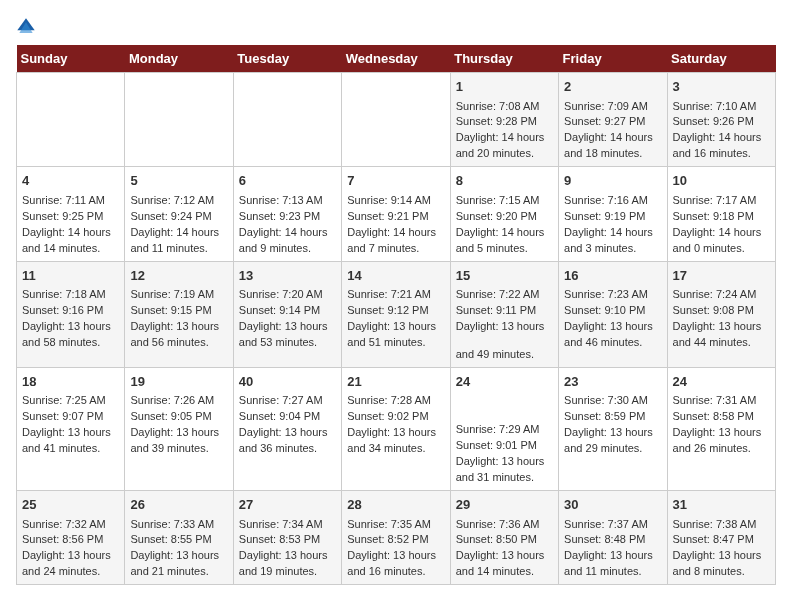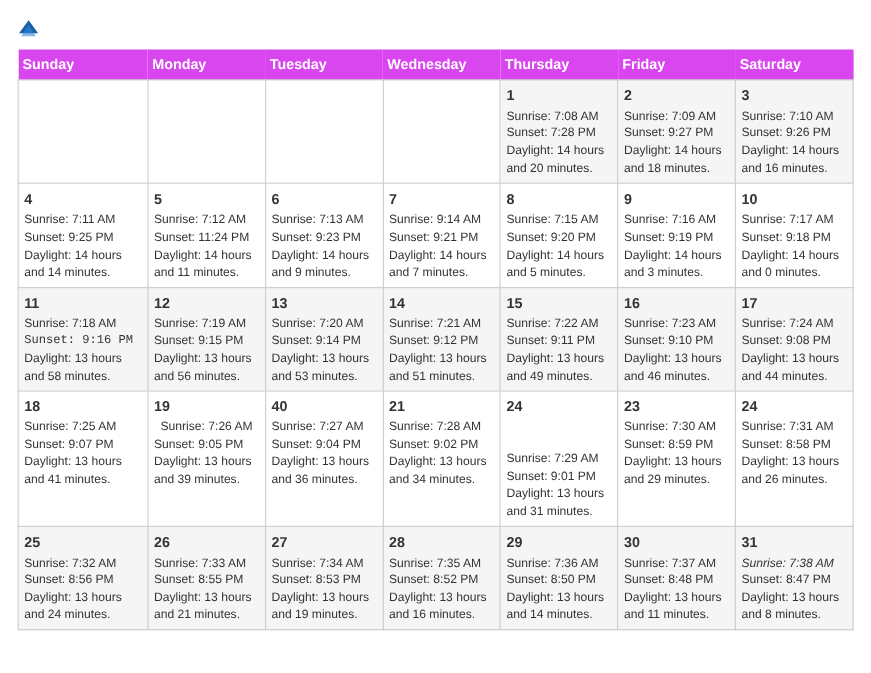--- a/index.html
+++ b/index.html
@@ -46,21 +46,21 @@
     .subtitle {
       font-size: 16px;
       color: #333;
     }
     table {
       width: 100%;
       border-collapse: collapse;
       font-size: 11px;
     }
     thead tr th {
-      background-color: #d946ef;
+      background-color: #7f1d1d;
       color: #fff;
       padding: 6px 4px;
       text-align: left;
       font-size: 13px;
       font-weight: bold;
     }
     tbody tr td {
       border: 1px solid #ccc;
       vertical-align: top;
       padding: 4px 5px;
@@ -119,21 +119,21 @@
   </thead>
   <tbody id="calendar-body">
   <tr>
         <td class="cell-empty"></td>
         <td class="cell-empty"></td>
         <td class="cell-empty"></td>
         <td class="cell-empty"></td>
         <td>
           <span class="day-num">1</span>
           <span style="display: block; line-height: 1.45;">Sunrise: 7:08 AM</span>
-          <span style="display: block; line-height: 1.45;">Sunset: 7:28 PM</span>
+          <span style="display: block; line-height: 1.45;">Sunset: 9:28 PM</span>
           <span style="display: block; line-height: 1.45;">Daylight: 14 hours</span>
           <span style="display: block; line-height: 1.45;">and 20 minutes.</span>
         </td>
         <td>
           <span class="day-num">2</span>
           <span style="display: block; line-height: 1.45;">Sunrise: 7:09 AM</span>
           <span style="display: block; line-height: 1.45;">Sunset: 9:27 PM</span>
           <span style="display: block; line-height: 1.45;">Daylight: 14 hours</span>
           <span style="display: block; line-height: 1.45;">and 18 minutes.</span>
         </td>
@@ -149,21 +149,21 @@
         <td>
           <span class="day-num">4</span>
           <span style="display: block; line-height: 1.45;">Sunrise: 7:11 AM</span>
           <span style="display: block; line-height: 1.45;">Sunset: 9:25 PM</span>
           <span style="display: block; line-height: 1.45;">Daylight: 14 hours</span>
           <span style="display: block; line-height: 1.45;">and 14 minutes.</span>
         </td>
         <td>
           <span class="day-num">5</span>
           <span style="display: block; line-height: 1.45;">Sunrise: 7:12 AM</span>
-          <span style="display: block; line-height: 1.45;">Sunset: 11:24 PM</span>
+          <span style="display: block; line-height: 1.45;">Sunset: 9:24 PM</span>
           <span style="display: block; line-height: 1.45;">Daylight: 14 hours</span>
           <span style="display: block; line-height: 1.45;">and 11 minutes.</span>
         </td>
         <td>
           <span class="day-num">6</span>
           <span style="display: block; line-height: 1.45;">Sunrise: 7:13 AM</span>
           <span style="display: block; line-height: 1.45;">Sunset: 9:23 PM</span>
           <span style="display: block; line-height: 1.45;">Daylight: 14 hours</span>
           <span style="display: block; line-height: 1.45;">and 9 minutes.</span>
         </td>
@@ -193,21 +193,21 @@
           <span style="display: block; line-height: 1.45;">Sunrise: 7:17 AM</span>
           <span style="display: block; line-height: 1.45;">Sunset: 9:18 PM</span>
           <span style="display: block; line-height: 1.45;">Daylight: 14 hours</span>
           <span style="display: block; line-height: 1.45;">and 0 minutes.</span>
         </td>
       </tr>
       <tr>
         <td>
           <span class="day-num">11</span>
           <span style="display: block; line-height: 1.45;">Sunrise: 7:18 AM</span>
-          <span style="display: block; line-height: 1.45; font-family: Liberation Mono, monospace;">Sunset: 9:16 PM</span>
+          <span style="display: block; line-height: 1.45;">Sunset: 9:16 PM</span>
           <span style="display: block; line-height: 1.45;">Daylight: 13 hours</span>
           <span style="display: block; line-height: 1.45;">and 58 minutes.</span>
         </td>
         <td>
           <span class="day-num">12</span>
           <span style="display: block; line-height: 1.45;">Sunrise: 7:19 AM</span>
           <span style="display: block; line-height: 1.45;">Sunset: 9:15 PM</span>
           <span style="display: block; line-height: 1.45;">Daylight: 13 hours</span>
           <span style="display: block; line-height: 1.45;">and 56 minutes.</span>
         </td>
@@ -223,21 +223,21 @@
           <span style="display: block; line-height: 1.45;">Sunrise: 7:21 AM</span>
           <span style="display: block; line-height: 1.45;">Sunset: 9:12 PM</span>
           <span style="display: block; line-height: 1.45;">Daylight: 13 hours</span>
           <span style="display: block; line-height: 1.45;">and 51 minutes.</span>
         </td>
         <td>
           <span class="day-num">15</span>
           <span style="display: block; line-height: 1.45;">Sunrise: 7:22 AM</span>
           <span style="display: block; line-height: 1.45;">Sunset: 9:11 PM</span>
           <span style="display: block; line-height: 1.45;">Daylight: 13 hours</span>
-          <span style="display: block; line-height: 1.45;">and 49 minutes.</span>
+          <span style="display: block; line-height: 1.45; margin-top: 12px;">and 49 minutes.</span>
         </td>
         <td>
           <span class="day-num">16</span>
           <span style="display: block; line-height: 1.45;">Sunrise: 7:23 AM</span>
           <span style="display: block; line-height: 1.45;">Sunset: 9:10 PM</span>
           <span style="display: block; line-height: 1.45;">Daylight: 13 hours</span>
           <span style="display: block; line-height: 1.45;">and 46 minutes.</span>
         </td>
         <td>
           <span class="day-num">17</span>
@@ -250,21 +250,21 @@
       <tr>
         <td>
           <span class="day-num">18</span>
           <span style="display: block; line-height: 1.45;">Sunrise: 7:25 AM</span>
           <span style="display: block; line-height: 1.45;">Sunset: 9:07 PM</span>
           <span style="display: block; line-height: 1.45;">Daylight: 13 hours</span>
           <span style="display: block; line-height: 1.45;">and 41 minutes.</span>
         </td>
         <td>
           <span class="day-num">19</span>
-          <span style="display: block; line-height: 1.45; text-align: center;">Sunrise: 7:26 AM</span>
+          <span style="display: block; line-height: 1.45;">Sunrise: 7:26 AM</span>
           <span style="display: block; line-height: 1.45;">Sunset: 9:05 PM</span>
           <span style="display: block; line-height: 1.45;">Daylight: 13 hours</span>
           <span style="display: block; line-height: 1.45;">and 39 minutes.</span>
         </td>
         <td>
           <span class="day-num">40</span>
           <span style="display: block; line-height: 1.45;">Sunrise: 7:27 AM</span>
           <span style="display: block; line-height: 1.45;">Sunset: 9:04 PM</span>
           <span style="display: block; line-height: 1.45;">Daylight: 13 hours</span>
           <span style="display: block; line-height: 1.45;">and 36 minutes.</span>
@@ -336,20 +336,20 @@
         </td>
         <td>
           <span class="day-num">30</span>
           <span style="display: block; line-height: 1.45;">Sunrise: 7:37 AM</span>
           <span style="display: block; line-height: 1.45;">Sunset: 8:48 PM</span>
           <span style="display: block; line-height: 1.45;">Daylight: 13 hours</span>
           <span style="display: block; line-height: 1.45;">and 11 minutes.</span>
         </td>
         <td>
           <span class="day-num">31</span>
-          <span style="display: block; line-height: 1.45; font-style: italic;">Sunrise: 7:38 AM</span>
+          <span style="display: block; line-height: 1.45;">Sunrise: 7:38 AM</span>
           <span style="display: block; line-height: 1.45;">Sunset: 8:47 PM</span>
           <span style="display: block; line-height: 1.45;">Daylight: 13 hours</span>
           <span style="display: block; line-height: 1.45;">and 8 minutes.</span>
         </td>
       </tr>
     </tbody>
 </table>
 
 </body></html>

